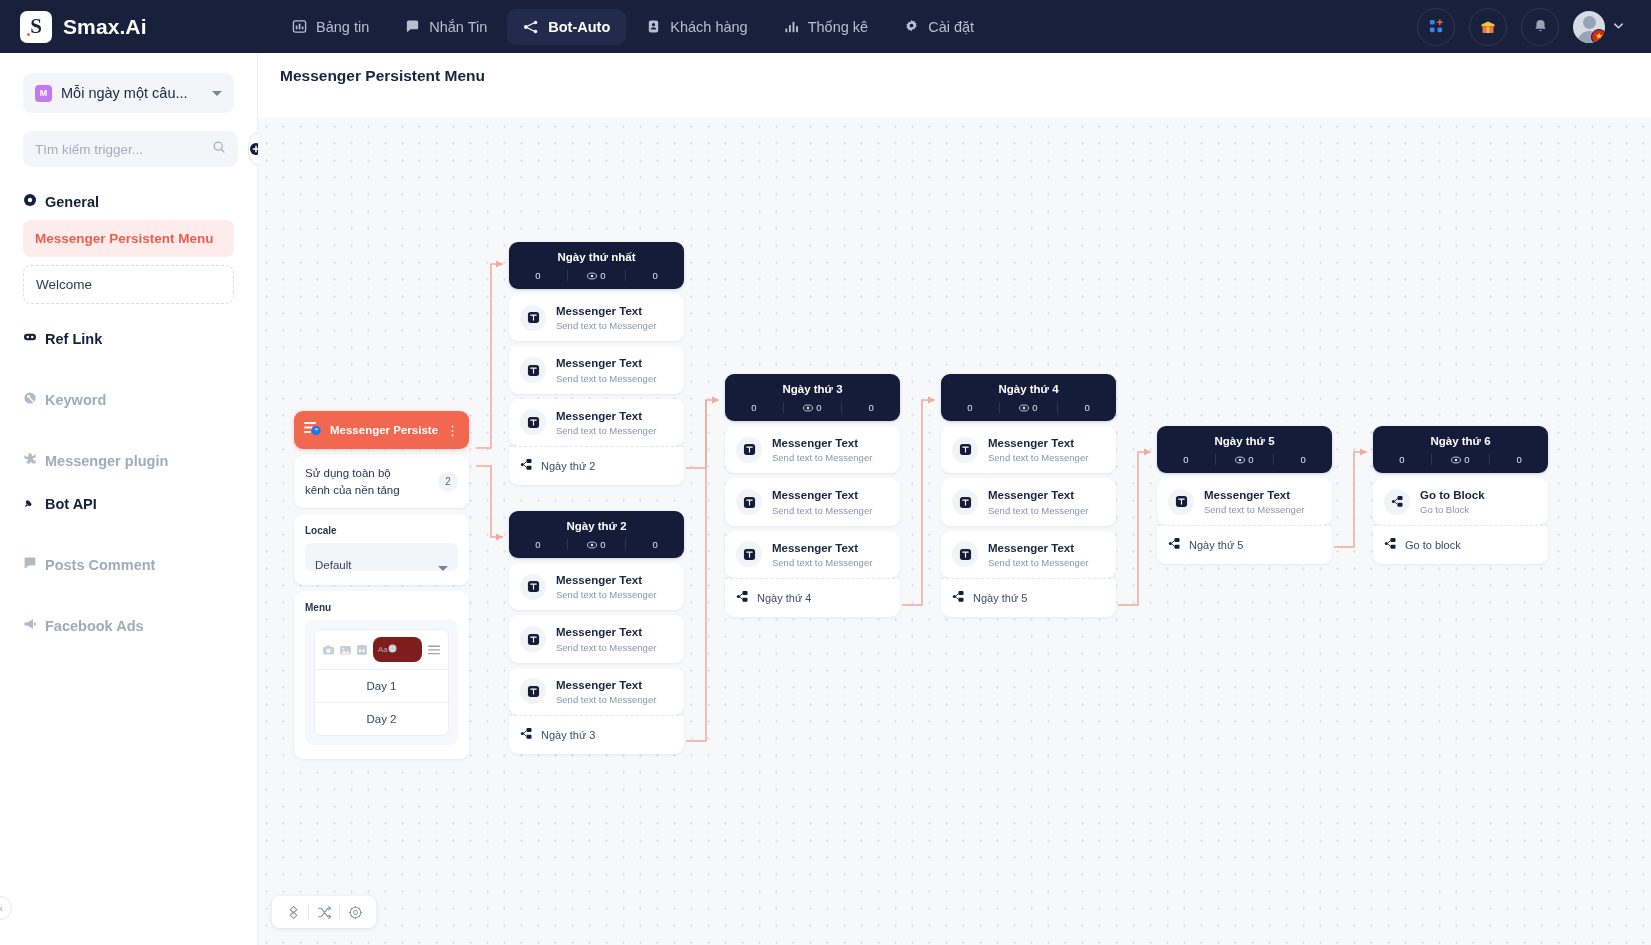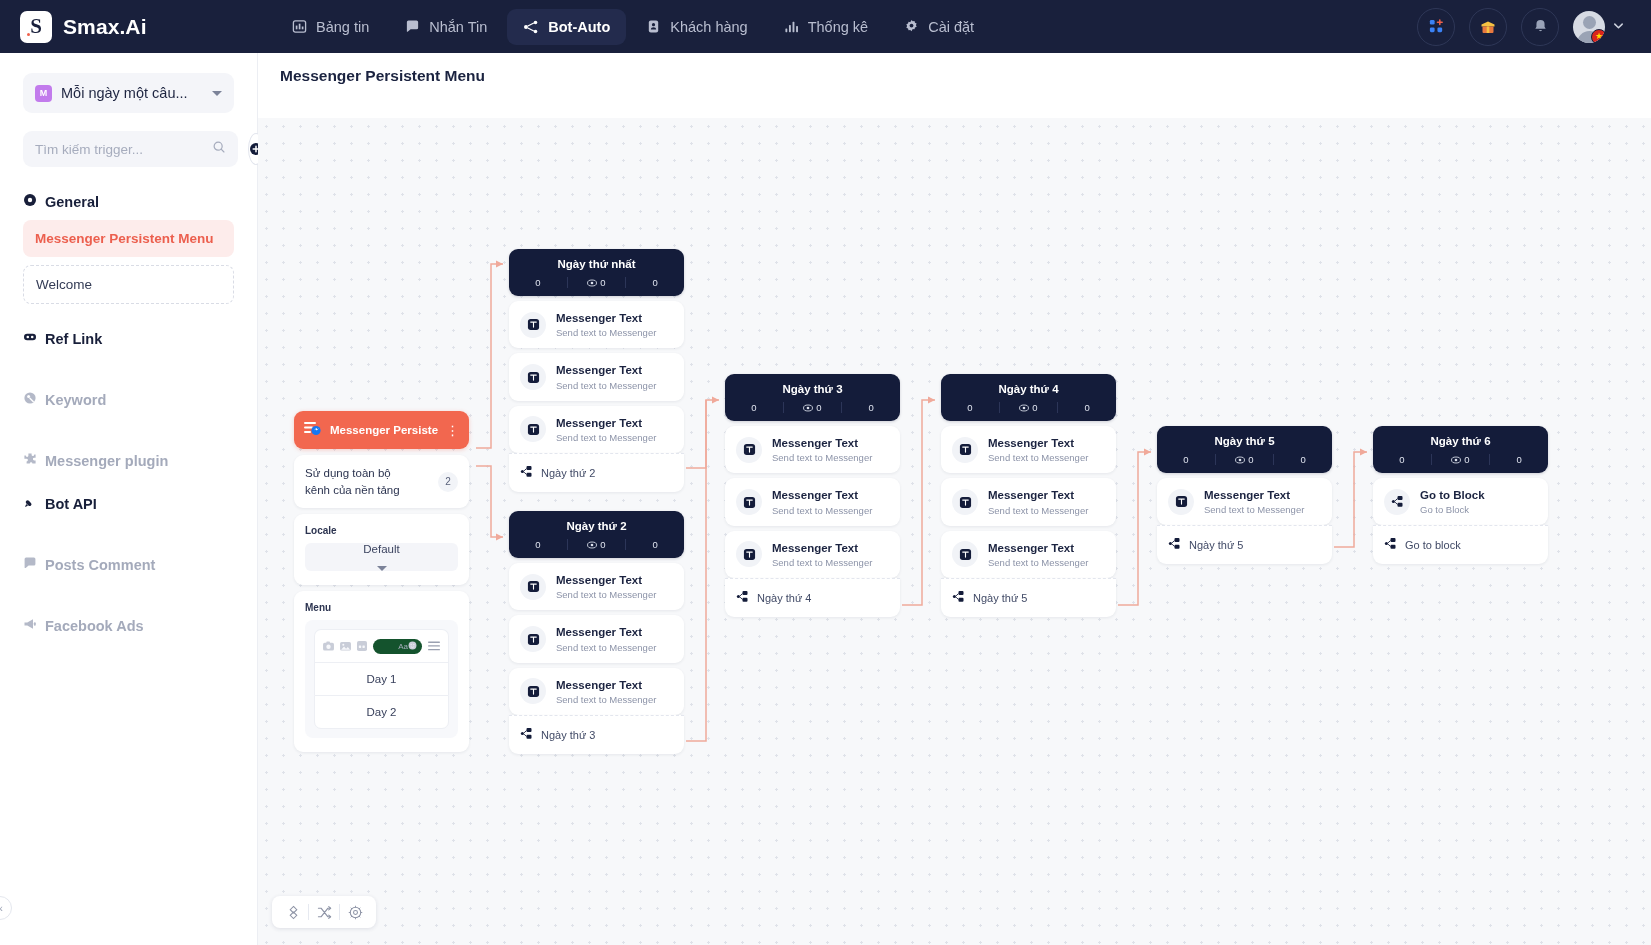--- a/index.html
+++ b/index.html
@@ -185,30 +185,30 @@
     width: 20px; height:20px; border-radius:50%; background:#f2f4f8;
     font-size: 10px; color:#59617a; display:flex; align-items:center; justify-content:center; flex:none;
   }
   .pm-block {
     background:#fff; border-radius: 9px; margin-top: 6px; padding: 11px 11px 14px 11px;
     box-shadow: 0 1px 3px rgba(30,40,70,.08);
   }
   .pm-lbl { font-size: 10px; font-weight: bold; color:#2c3450; margin-bottom: 7px; }
   .pm-select {
     height: 28px; background:#f4f5f9; border-radius:6px;
-    display:flex; align-items:center; padding: 0 10px; font-size: 11.5px; color:#3c4460;flex-direction:column;
+    display:flex; align-items:flex-end; padding: 0 10px; font-size: 11.5px; color:#3c4460;
   }
   .pm-preview { background:#f7f8fb; border-radius: 8px; padding: 9px; margin-top: 2px; }
   .composer {
     background:#fff; border-radius: 7px 7px 0 0; border:1px solid #edeff4; border-bottom:none;
     display:flex; align-items:center; gap:6px; padding: 7px 8px;
   }
   .aa-pill {
-    flex:1; height:15px; background:#14532d; border-radius:8px;
-    display:flex; align-items:center; justify-content:flex-end; padding: 0 5px;
+    flex:1; height:25px; background:#7f1d1d; border-radius:8px;
+    display:flex; align-items:center; justify-content:flex-start; padding: 0 5px;
     font-size: 8px; color:#a7adbd;
   }
   .menu-row {
     background:#fff; border:1px solid #edeff4; border-bottom:none;
     text-align:center; font-size: 11.5px; color:#3a4募; padding: 10px 0;
     color:#39415c;
   }
   .menu-row:last-child { border-bottom:1px solid #edeff4; border-radius: 0 0 7px 7px; }
 
   
@@ -514,21 +514,21 @@
                   <rect y="8" width="12" height="1.3" rx=".65" fill="#9aa0b0"></rect>
                 </svg></span>
           </div>
           <div class="menu-row">Day 1</div>
           <div class="menu-row">Day 2</div>
         </div>
       </div>
     </div>
 
     <div id="nodes-host">
-        <div class="node" style="left: 251px; top: 131px; width: 175px;">
+        <div class="node" style="left: 251px; top: 124px; width: 175px;">
           <div class="node-head">
             <div class="node-title">Ngày thứ nhất</div>
             <div class="node-stats">
               <div class="node-stat">
                 <span>0</span>
               </div>
               <div class="node-stat div">
                 <svg width="10" height="8" viewBox="0 0 12 9">
                   <ellipse cx="6" cy="4.5" rx="5.4" ry="3.6" stroke="#dfe3ee" stroke-width="1" fill="none"></ellipse>
                   <circle cx="6" cy="4.5" r="1.6" fill="#dfe3ee"></circle>

